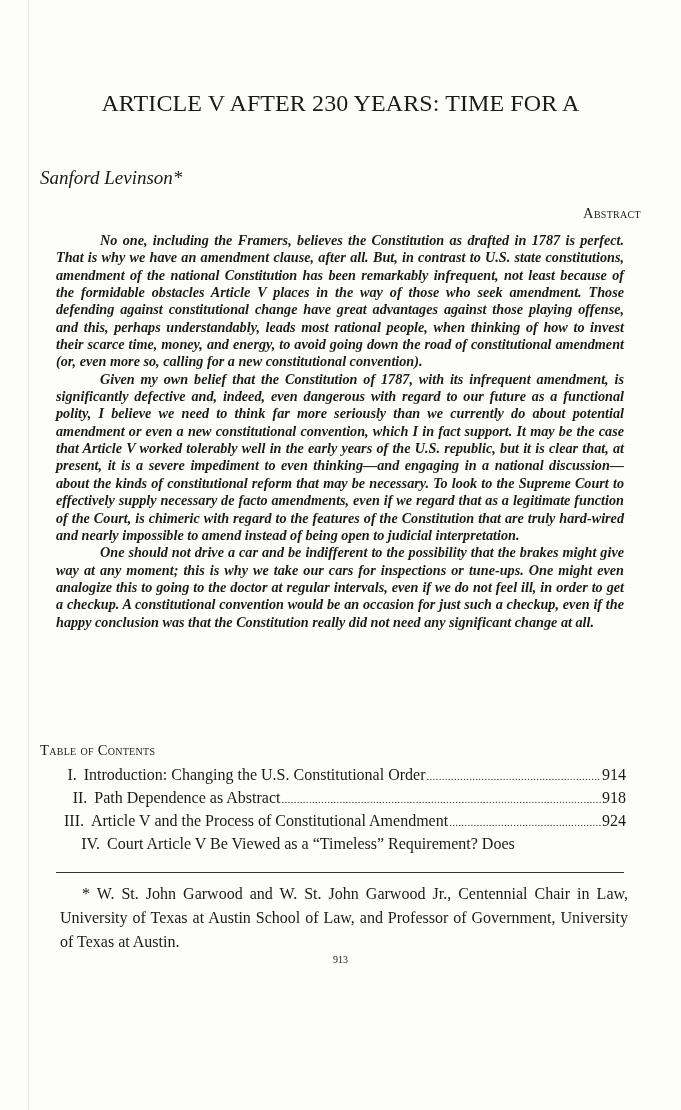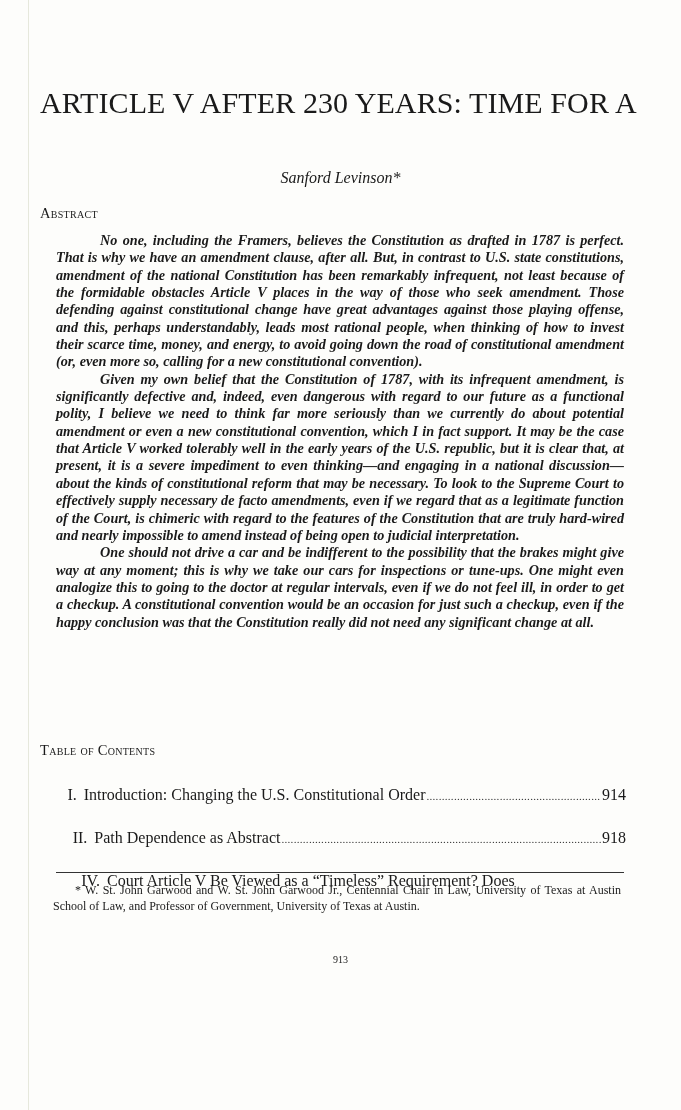--- a/index.html
+++ b/index.html
@@ -8,66 +8,66 @@
       background: #fdfdfb;
       font-family: "Liberation Serif", "DejaVu Serif", serif;
       color: #1a1a1a;
     }
     .scan-line {
       position: absolute; left: 28px; top: 0; width: 1px; height: 1110px;
       background: #e6e8dc;
     }
     .title {
       position: absolute; left: 40px; width: 601px; top: 88px;
-      font-size: 30px; line-height: 30px;
+      text-align: center; font-size: 24px; line-height: 30px;
       letter-spacing: 0.1px;
     }
     .author {
       position: absolute; left: 40px; width: 601px; top: 166px;
-      text-align: center; font-style: italic; font-size: 16px; line-height: 24px;
+      font-style: italic; font-size: 19px; line-height: 24px;
     }
     .abstract-heading {
       position: absolute; left: 40px; width: 601px; top: 204px;
-      text-align: left; font-size: 14.5px; line-height: 18px;
+      text-align: right; font-size: 14.5px; line-height: 18px;
       font-variant: small-caps; letter-spacing: 0.3px;
     }
     .abstract {
       position: absolute; left: 56px; width: 568px; top: 232px;
       font-style: italic; font-size: 14.2px; line-height: 17.35px;
       text-align: justify;
       font-weight: bold;
     }
     .abstract p { margin: 0; text-indent: 44px; }
     .toc-heading {
       position: absolute; left: 40px; width: 601px; top: 741px;
       text-align: left; font-size: 14.5px; line-height: 18px;
       font-variant: small-caps; letter-spacing: 0.3px;
     }
     .toc {
       position: absolute; left: 64px; width: 562px; top: 764px;
       font-size: 16px; line-height: 21px;
     }
     .toc-row { display: flex; align-items: baseline; white-space: nowrap; }
     .toc-num { width: 36px; text-align: right; padding-right: 7px; }
-    .toc-title { flex: 0 0 auto; margin-top: 20px; }
+    .toc-title { flex: 0 0 auto; }
     .toc-dots {
       flex: 1 1 auto; overflow: hidden; margin: 0 1px;
       font-size: 11px; letter-spacing: 0.3px; color: #333;
     }
     .toc-dots::before {
       content: "..................................................................................................................................................................";
     }
     .toc-page { flex: 0 0 auto; }
     .footnote-rule {
       position: absolute; left: 56px; width: 568px; top: 872px;
       height: 1px; background: #333;
     }
     .footnote {
-      position: absolute; left: 53px; width: 568px; top: 882px;
-      font-size: 12px; line-height: 16px; text-align: justify;
+      position: absolute; left: 60px; width: 568px; top: 882px;
+      font-size: 16px; line-height: 24px; text-align: justify;
     }
     .footnote p { margin: 0; text-indent: 22px; }
     .page-number {
       position: absolute; left: 40px; width: 601px; top: 950px;
       text-align: center; font-size: 10px; line-height: 20px;
     }
   </style>
 </head>
 <body>
 
@@ -96,20 +96,26 @@
     <span class="toc-dots"></span>
     <span class="toc-page">914</span>
   </div>
   <div class="toc-row">
     <span class="toc-num">II.</span>
     <span class="toc-title">Path Dependence as Abstract</span>
     <span class="toc-dots"></span>
     <span class="toc-page">918</span>
   </div>
   <div class="toc-row">
+    <span class="toc-num">III.</span>
+    <span class="toc-title">Article V and the Process of Constitutional Amendment</span>
+    <span class="toc-dots"></span>
+    <span class="toc-page">924</span>
+  </div>
+  <div class="toc-row">
     <span class="toc-num">IV.</span>
     <span class="toc-title">Court Article V Be Viewed as a “Timeless” Requirement? Does</span>
   </div>
 </div>
 
 <div class="footnote-rule"></div>
 
 <div class="footnote">
   <p>* W. St. John Garwood and W. St. John Garwood Jr., Centennial Chair in Law, University of Texas at Austin School of Law, and Professor of Government, University of Texas at Austin.</p>
 </div>

